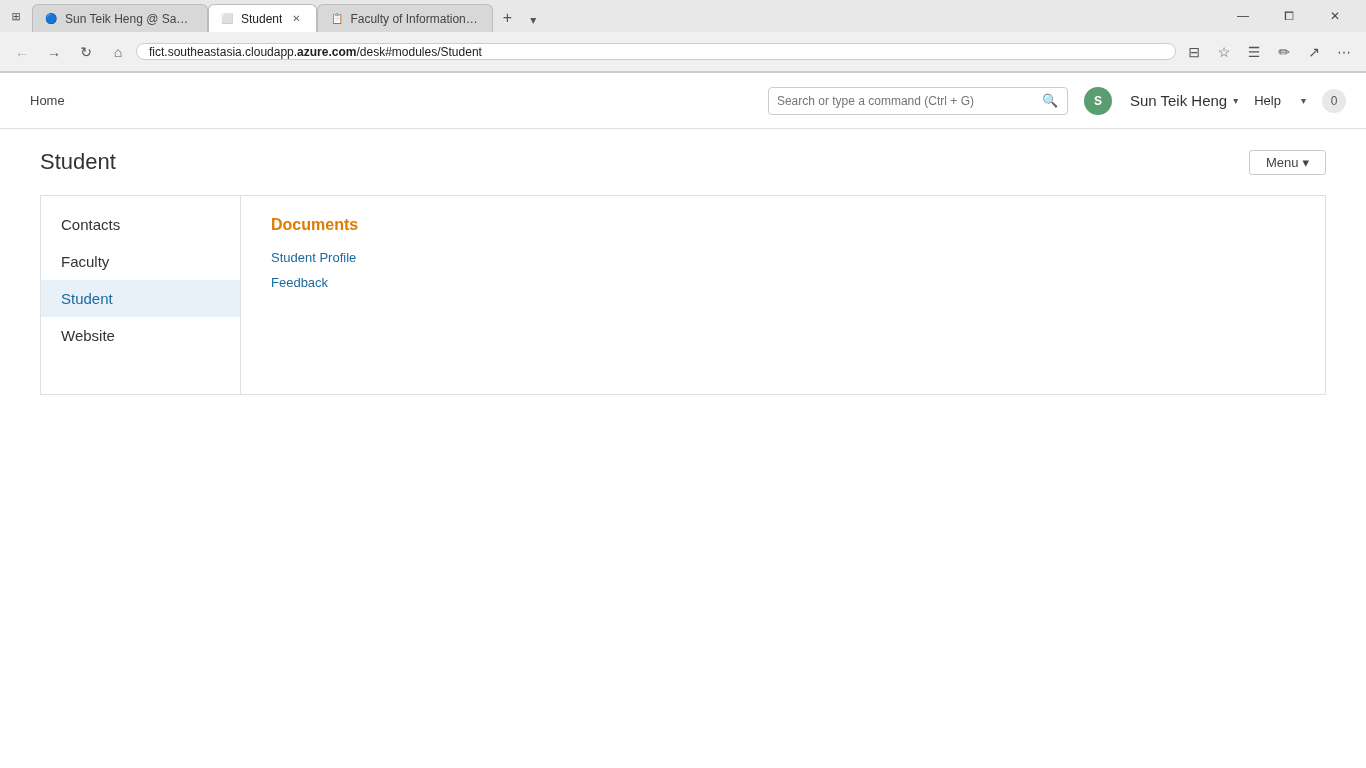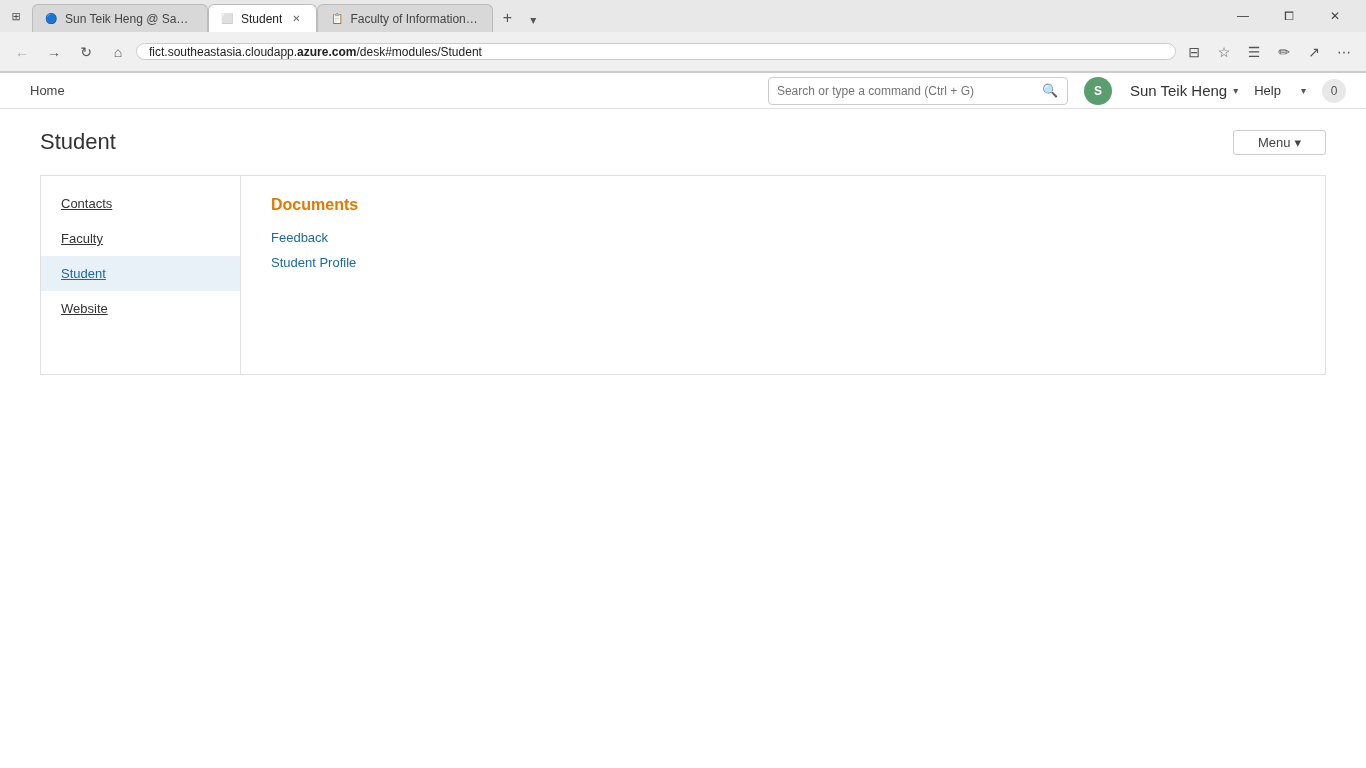--- a/index.html
+++ b/index.html
@@ -149,21 +149,21 @@
       display: flex; align-items: center; justify-content: center;
       border-radius: 50%;
       cursor: pointer;
       font-size: 14px; color: #555;
     }
 
     
     .app-nav {
       display: flex;
       align-items: center;
-      height: 36px;
+      height: 56px;
       background: #fff;
       border-bottom: 1px solid #e0e0e0;
       padding: 0 20px;
     }
     .app-nav-home {
       font-size: 13px;
       color: #444;
       cursor: pointer;
       padding: 0 10px;
     }
@@ -238,21 +238,21 @@
       margin-bottom: 20px;
     }
     .page-title {
       font-size: 22px;
       font-weight: 400;
       color: #333;
     }
     .menu-btn {
       border: 1px solid #ccc;
       background: #fff;
-      padding: 4px 24px;
+      padding: 4px 16px;
       font-size: 13px;
       color: #444;
       cursor: pointer;
       border-radius: 3px;
       display: flex; align-items: center; gap: 4px;
     }
 
     
     .main-layout {
       display: flex;
@@ -260,24 +260,23 @@
       min-height: 200px;
     }
     .sidebar {
       width: 200px;
       border-right: 1px solid #e0e0e0;
       padding: 10px 0;
       flex-shrink: 0;
     }
     .sidebar-item {
       padding: 10px 20px;
-      font-size: 13px;
+      font-size: 15px;
       color: #333;
       cursor: pointer;
-      text-decoration: underline;
     }
     .sidebar-item.active {
       background: #e8f0f8;
       color: #1a6aa0;
     }
 
     
     .documents-panel {
       flex: 1;
       padding: 20px 30px;
@@ -392,17 +391,17 @@
       <div class="sidebar-item active">
         <span>Student</span>
       </div>
       <div class="sidebar-item">
         <span>Website</span>
       </div>
     </div>
 
     <div class="documents-panel">
       <div class="documents-title">Documents</div>
+      <a class="doc-link">Student Profile</a>
       <a class="doc-link">Feedback</a>
-      <a class="doc-link">Student Profile</a>
     </div>
   </div>
 </div>
 
 </body></html>

